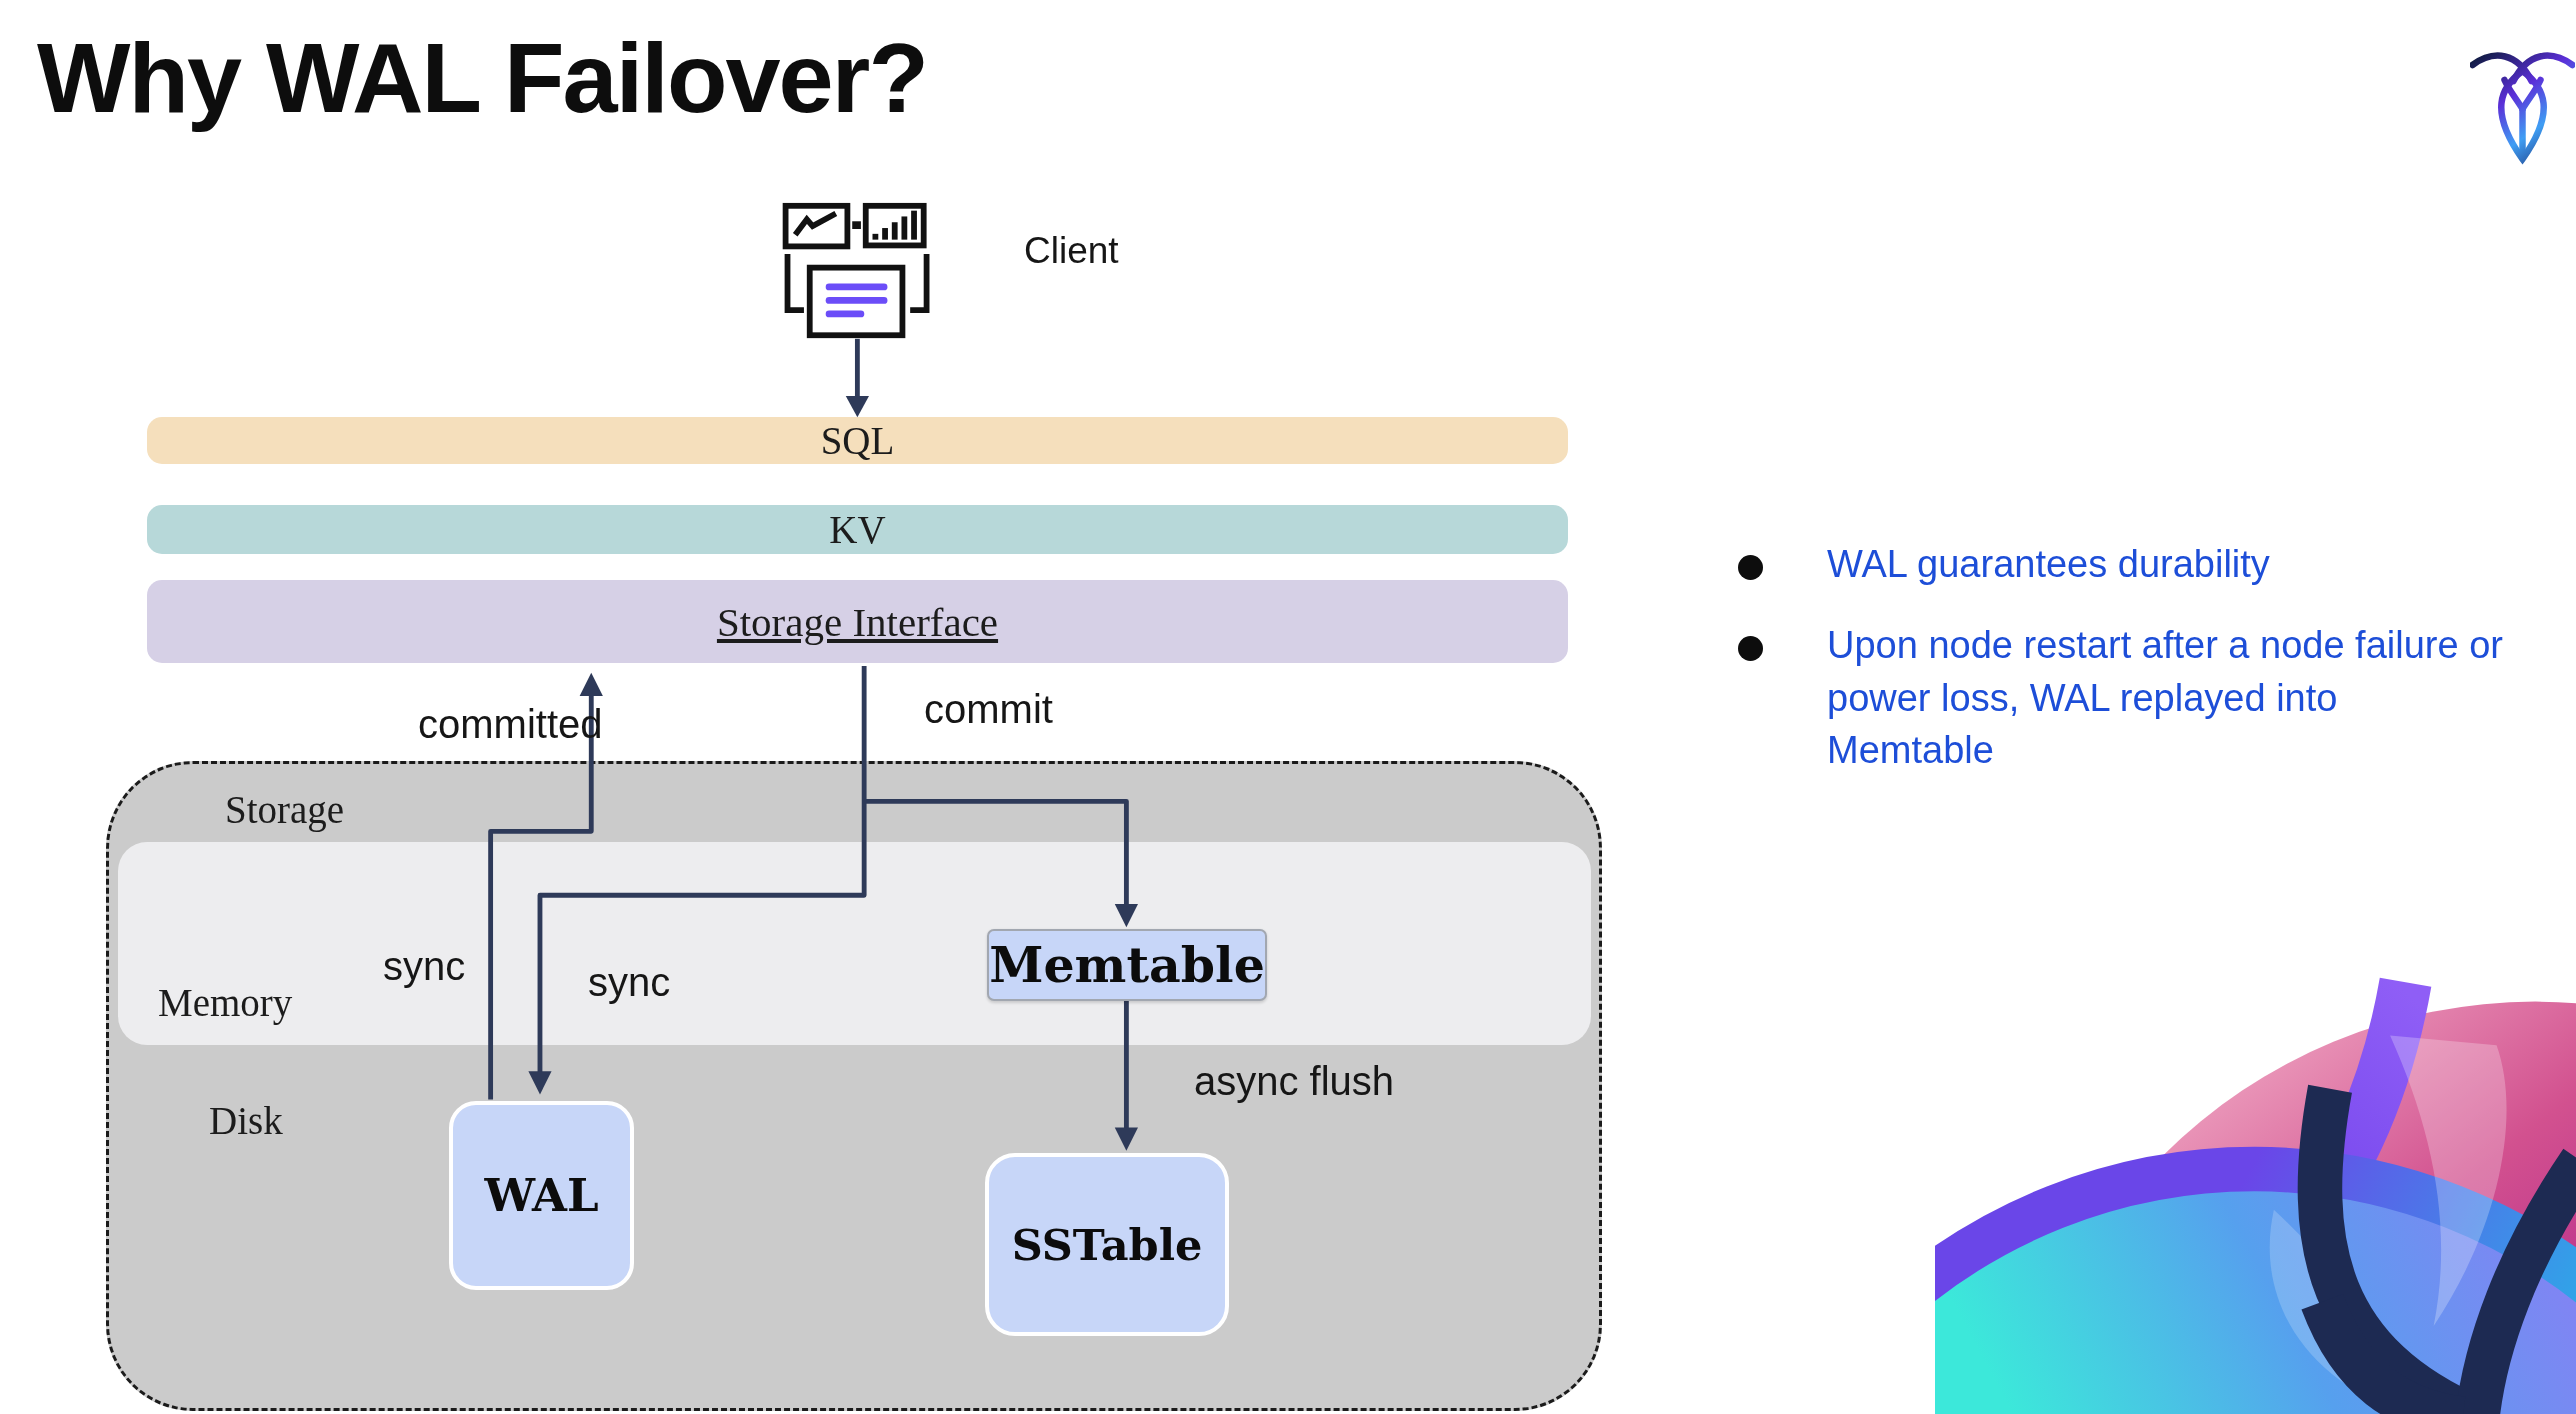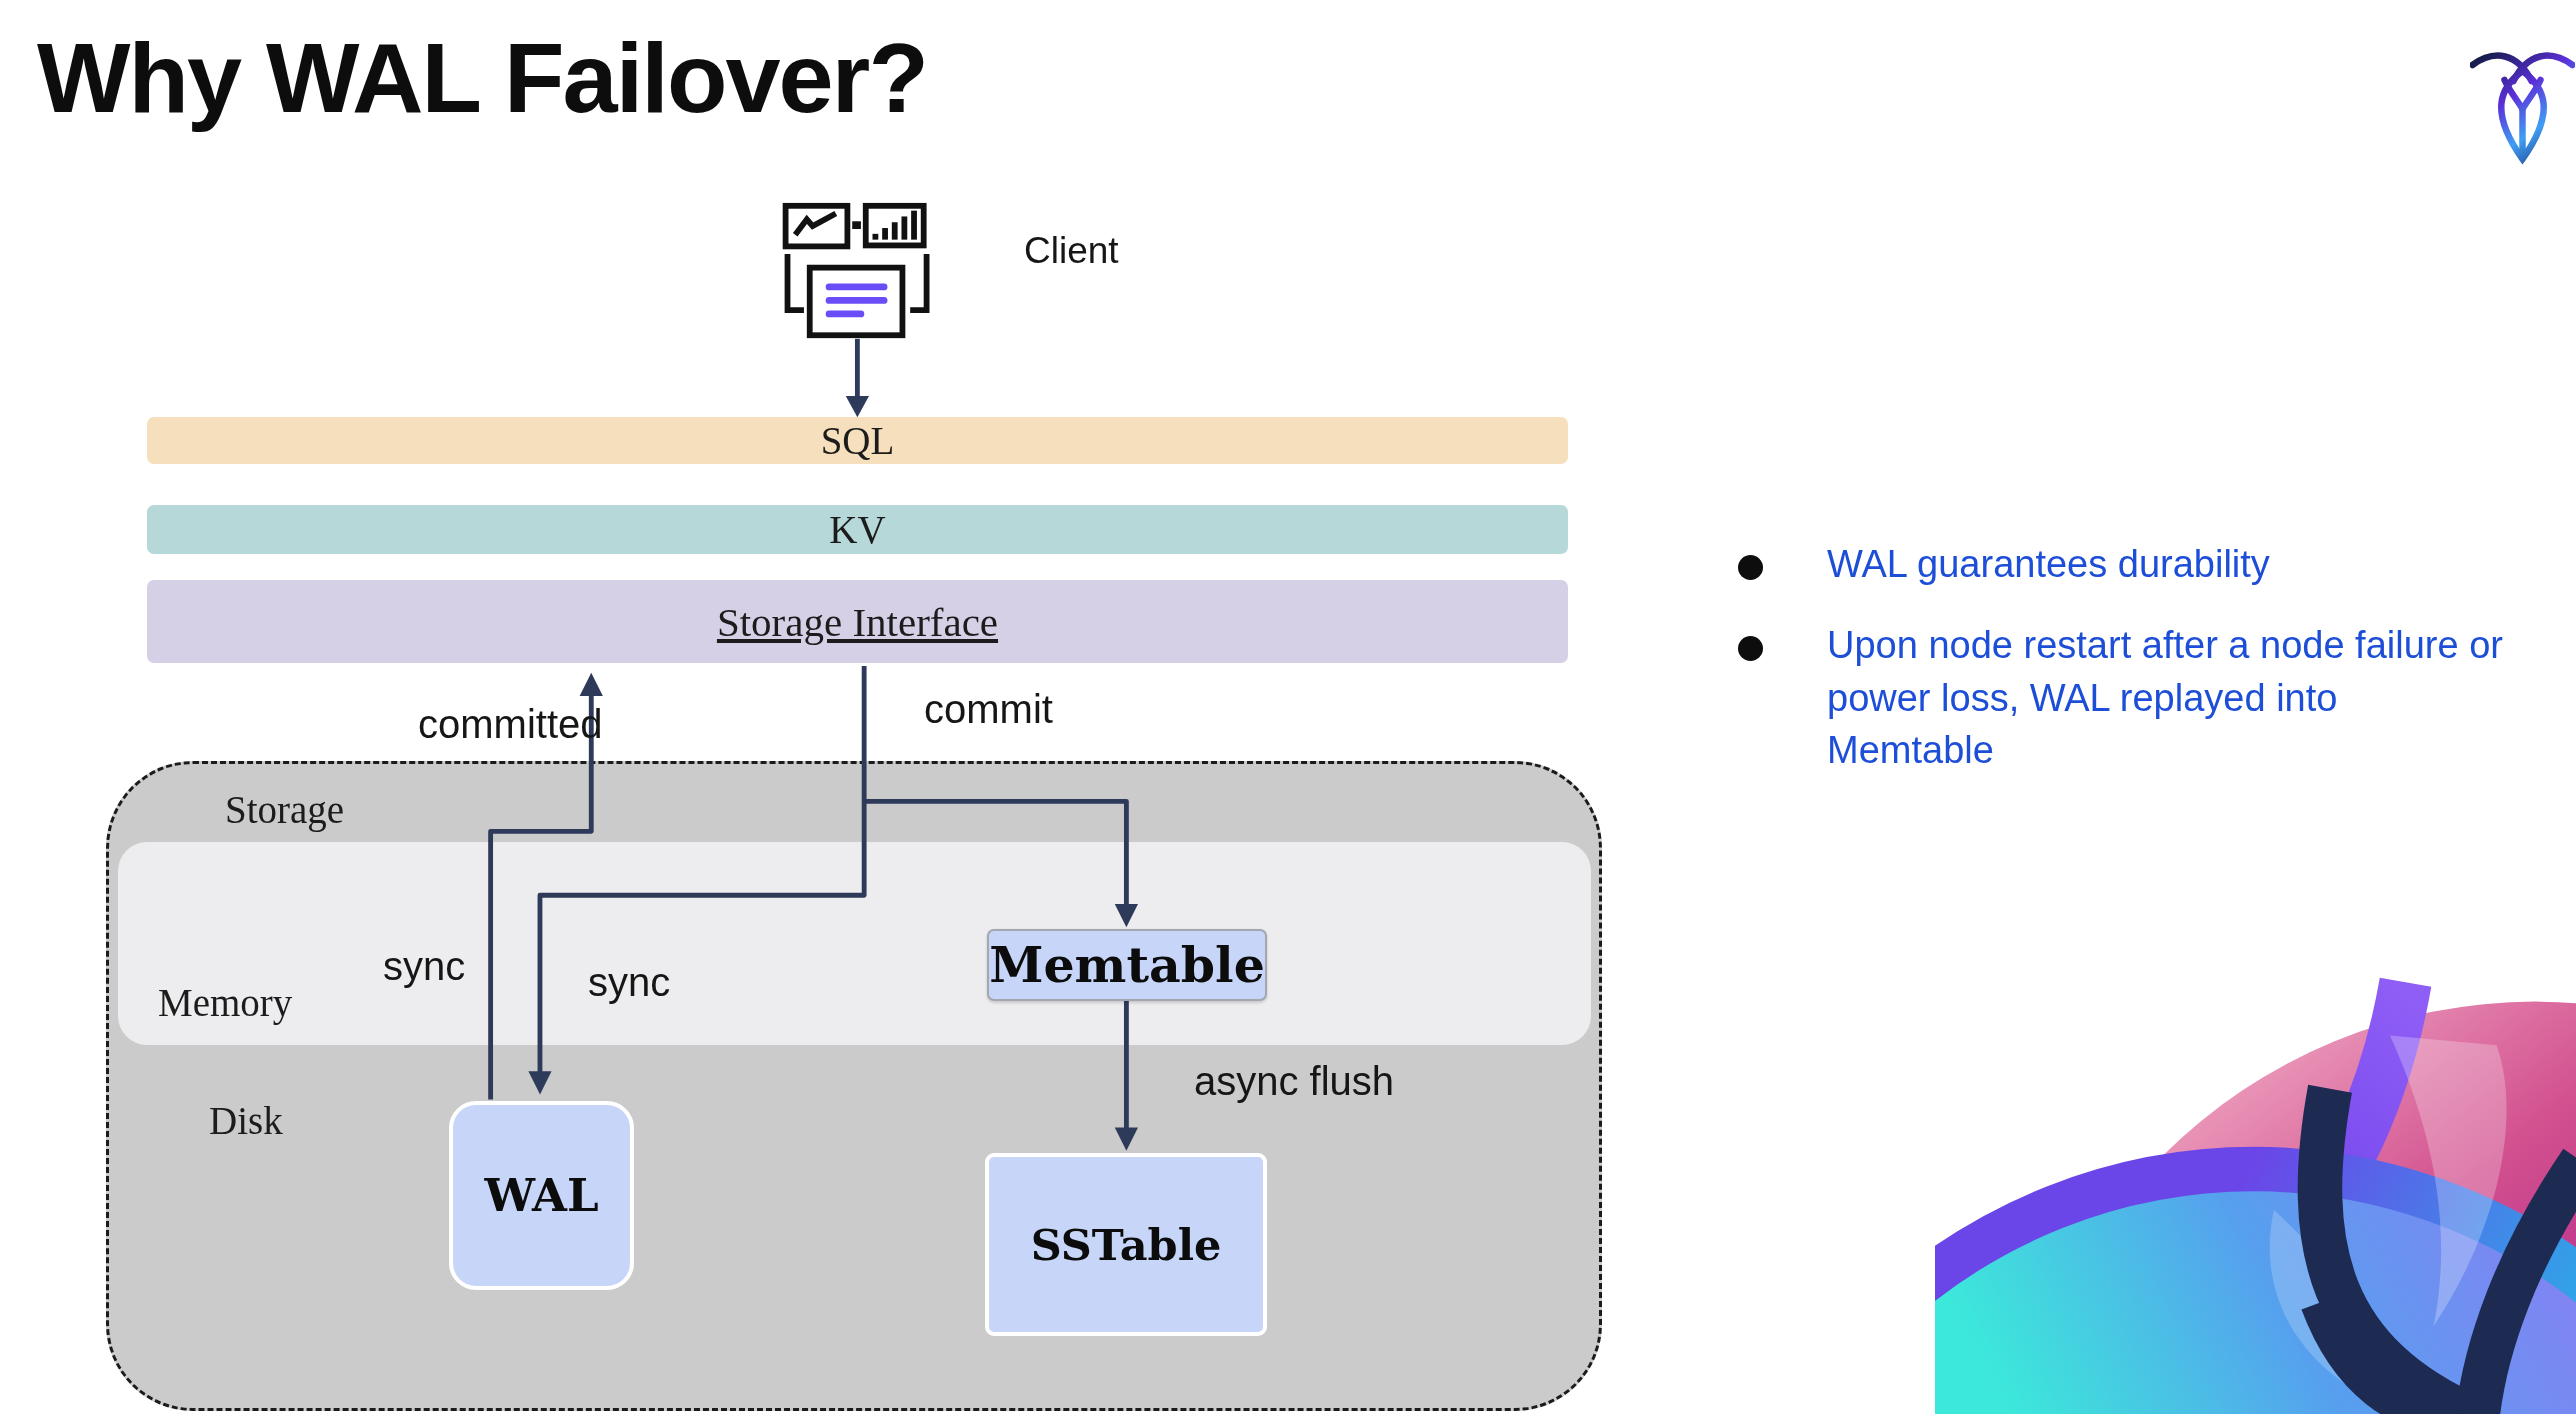--- a/index.html
+++ b/index.html
@@ -10,21 +10,21 @@
   .abs{position:absolute;}
   
   .title{
     left:37px;top:21px;font-size:99px;font-weight:700;letter-spacing:-1.9px;
     color:#0d0d0d;line-height:1.15;
   }
   
   .layer-bar{
     left:147px;width:1421px;display:flex;align-items:center;justify-content:center;
     font-family:"Liberation Serif",serif;font-size:39px;color:#1c1c1c;
-    border-radius:7px;
+    border-radius:15px;
   }
   .bar-sql{top:417px;height:47px;background:var(--c-sql-bar);}
   .bar-kv{top:505px;height:49px;background:var(--c-kv-bar);}
   .bar-storage{top:580px;height:83px;background:var(--c-storage-bar);font-size:41px;text-decoration:underline;}
   
   .pebble{
     left:106px;top:761px;width:1496px;height:650px;background:var(--c-pebble-bg);
     border:3.9px dashed #1b1b1b;border-radius:87px;box-sizing:border-box;
   }
   .memory-band{
@@ -38,21 +38,21 @@
   .lbl-memory{left:158px;top:983px;}
   .lbl-disk{left:209px;top:1101px;}
   
   .node-box{
     display:flex;align-items:center;justify-content:center;box-sizing:border-box;
     font-family:"DejaVu Serif",serif;font-weight:700;color:#0c0c0c;
     background:var(--c-box-blue);
   }
   .box-wal{left:449px;top:1101px;width:185px;height:189px;border:4.8px solid #ffffff;border-radius:27px;font-size:45px;}
   .box-memtable{left:987px;top:929px;width:280px;height:72px;border:2.9px solid #a2a7b0;border-radius:7px;font-size:49px;box-shadow:0 1.9px 2.9px rgba(0,0,0,.15);}
-  .box-sstable{left:985px;top:1153px;width:282px;height:183px;border:4.8px solid #ffffff;border-radius:9px;font-size:43px;}
+  .box-sstable{left:985px;top:1153px;width:244px;height:183px;border:4.8px solid #ffffff;border-radius:30px;font-size:43px;}
   
   .edge-label{font-size:40px;color:#161616;line-height:1;}
   .lbl-client{left:1024px;top:232px;font-size:37px;}
   .lbl-committed{left:418px;top:704px;}
   .lbl-commit{left:924px;top:689px;}
   .lbl-sync1{left:383px;top:946px;}
   .lbl-sync2{left:588px;top:962px;}
   .lbl-async{left:1194px;top:1061px;}
   
   .edges{left:0;top:0;pointer-events:none;}

